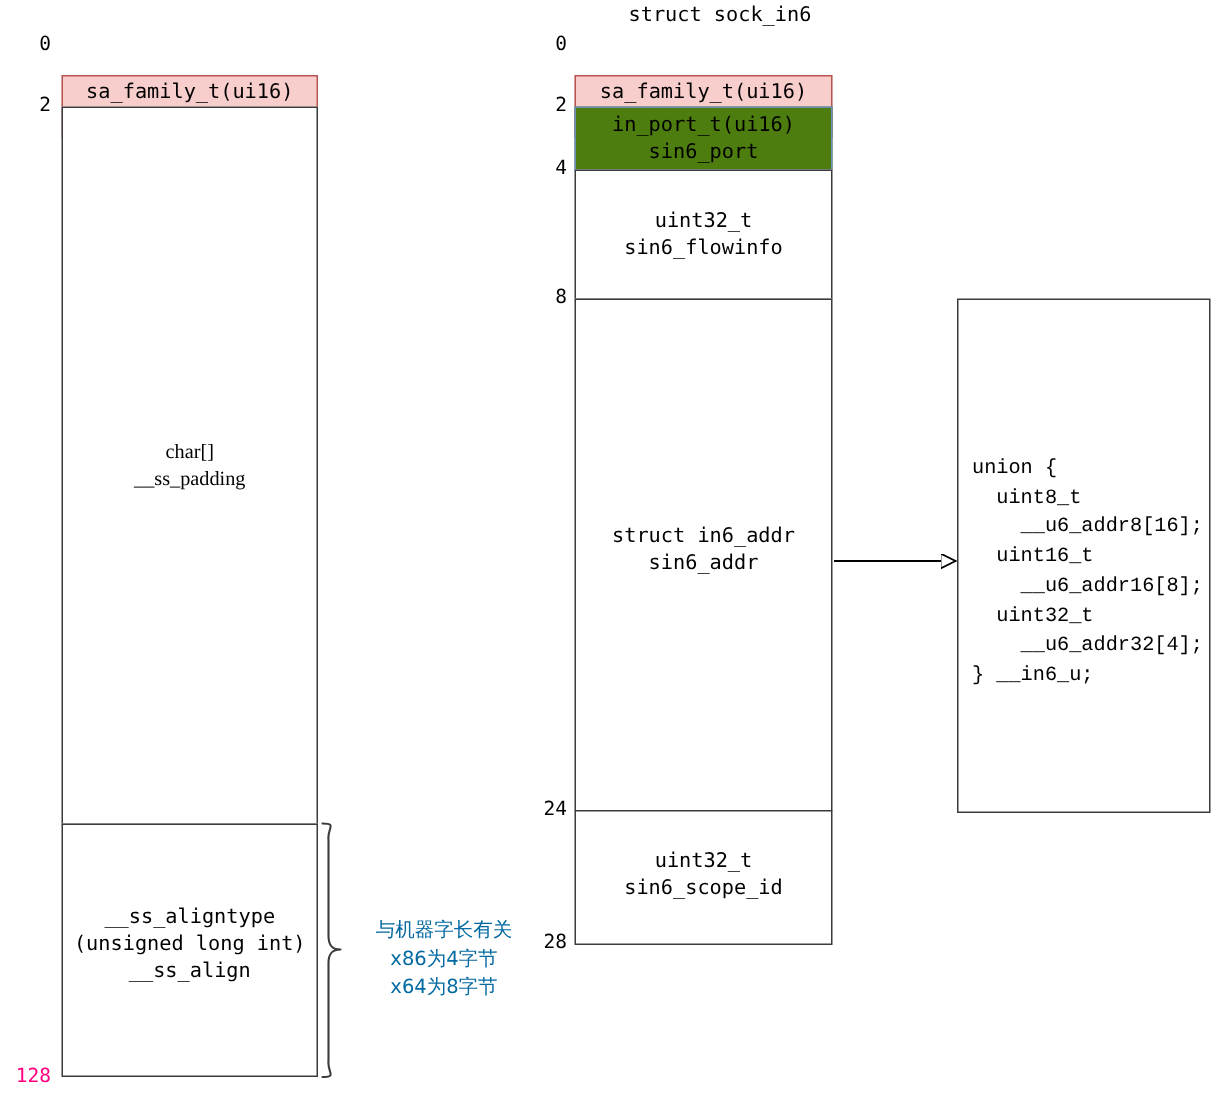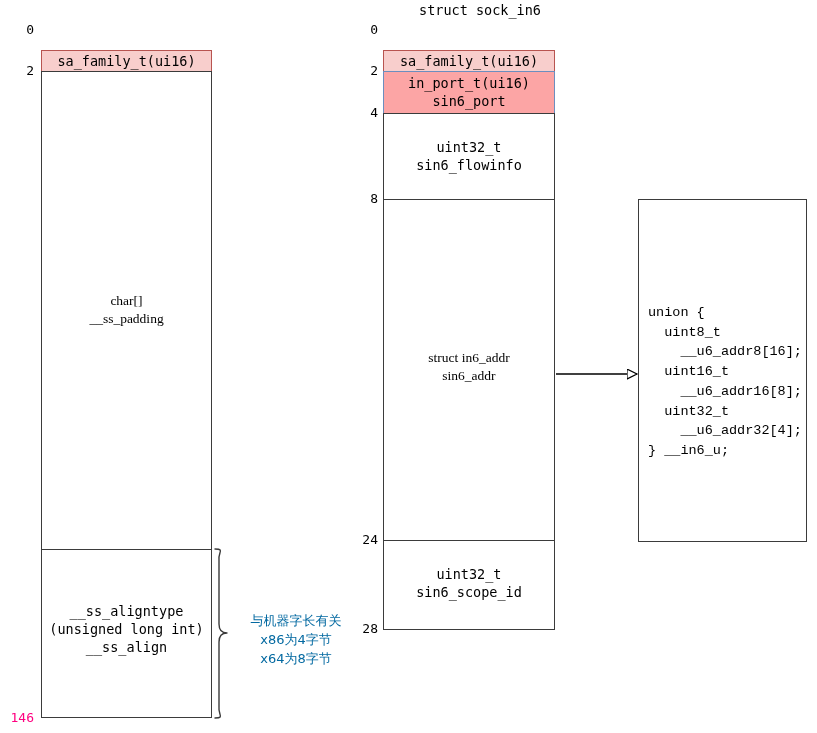--- a/index.html
+++ b/index.html
@@ -25,21 +25,21 @@
   }
   .seg{
     position:absolute;box-sizing:border-box;
     display:flex;align-items:center;justify-content:center;
     text-align:center;font-size:13.5px;line-height:1.32;
     white-space:pre;color:#000000;
   }
 
   
   .fill-pink{background:#f8cecc;}
-  .fill-blue{background:#fca5a5;}
+  .fill-blue{background:#4d7c0f;}
   .border-pink{border:1.4px solid #b85450;margin-top:20px;}
   .border-blue{border:1.4px solid #6c8ebf;}
 
   
   .offset{
     position:absolute;font-size:13px;color:#000000;
     text-align:right;white-space:nowrap;
   }
   .offset.hot{color:#ff0080;font-weight:400;}
 
@@ -73,34 +73,34 @@
   <div class="seg" style="left:41px;top:285px;width:171px;height:50px;font-family:Liberation Serif, serif;">char[]
 __ss_padding</div>
 
   <div class="box" style="left:41px;top:549px;width:171px;height:169px;"></div>
   <div class="seg" style="left:41px;top:599px;width:171px;height:62px;">__ss_aligntype
 (unsigned long int)
 __ss_align</div>
 
   <div class="offset" style="left:4px;top:22px;width:30px;">0</div>
   <div class="offset" style="left:4px;top:63px;width:30px;">2</div>
-  <div class="offset hot" style="left:0px;top:710px;width:34px;">146</div>
+  <div class="offset hot" style="left:0px;top:710px;width:34px;">128</div>
 
   <div class="seg fill-pink border-pink" style="left:383px;top:30px;width:172px;height:42px;">sa_family_t(ui16)
 sin6family</div>
 
   <div class="seg fill-blue border-blue" style="left:383px;top:71px;width:172px;height:43px;">in_port_t(ui16)
 sin6_port</div>
 
   <div class="box" style="left:383px;top:113px;width:172px;height:87px;"></div>
   <div class="seg" style="left:383px;top:133px;width:172px;height:48px;">uint32_t
 sin6_flowinfo</div>
 
   <div class="box" style="left:383px;top:199px;width:172px;height:342px;"></div>
-  <div class="seg" style="left:383px;top:343px;width:172px;height:48px;font-family:Liberation Serif, serif;">struct in6_addr
+  <div class="seg" style="left:383px;top:343px;width:172px;height:48px;">struct in6_addr
 sin6_addr</div>
 
   <div class="box" style="left:383px;top:540px;width:172px;height:90px;"></div>
   <div class="seg" style="left:383px;top:560px;width:172px;height:48px;">uint32_t
 sin6_scope_id</div>
 
   <div class="offset" style="left:352px;top:22px;width:26px;">0</div>
   <div class="offset" style="left:352px;top:63px;width:26px;">2</div>
   <div class="offset" style="left:352px;top:105px;width:26px;">4</div>
   <div class="offset" style="left:352px;top:191px;width:26px;">8</div>

